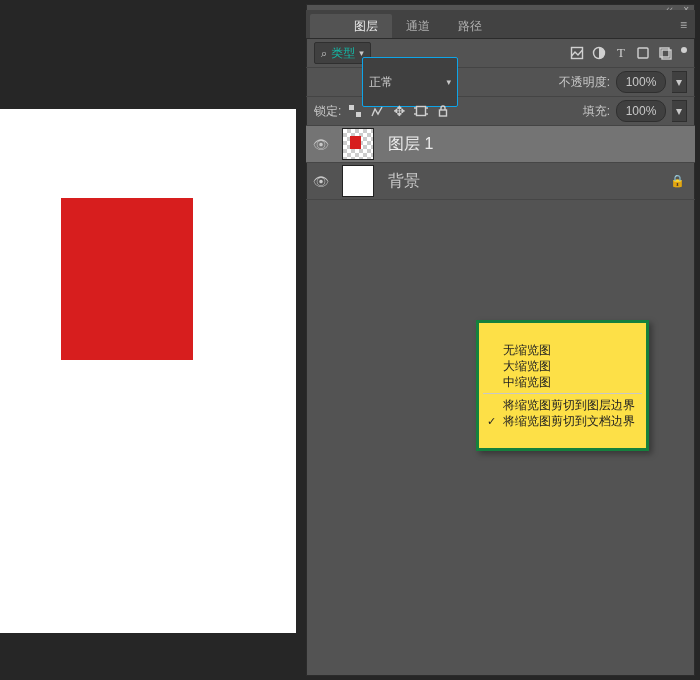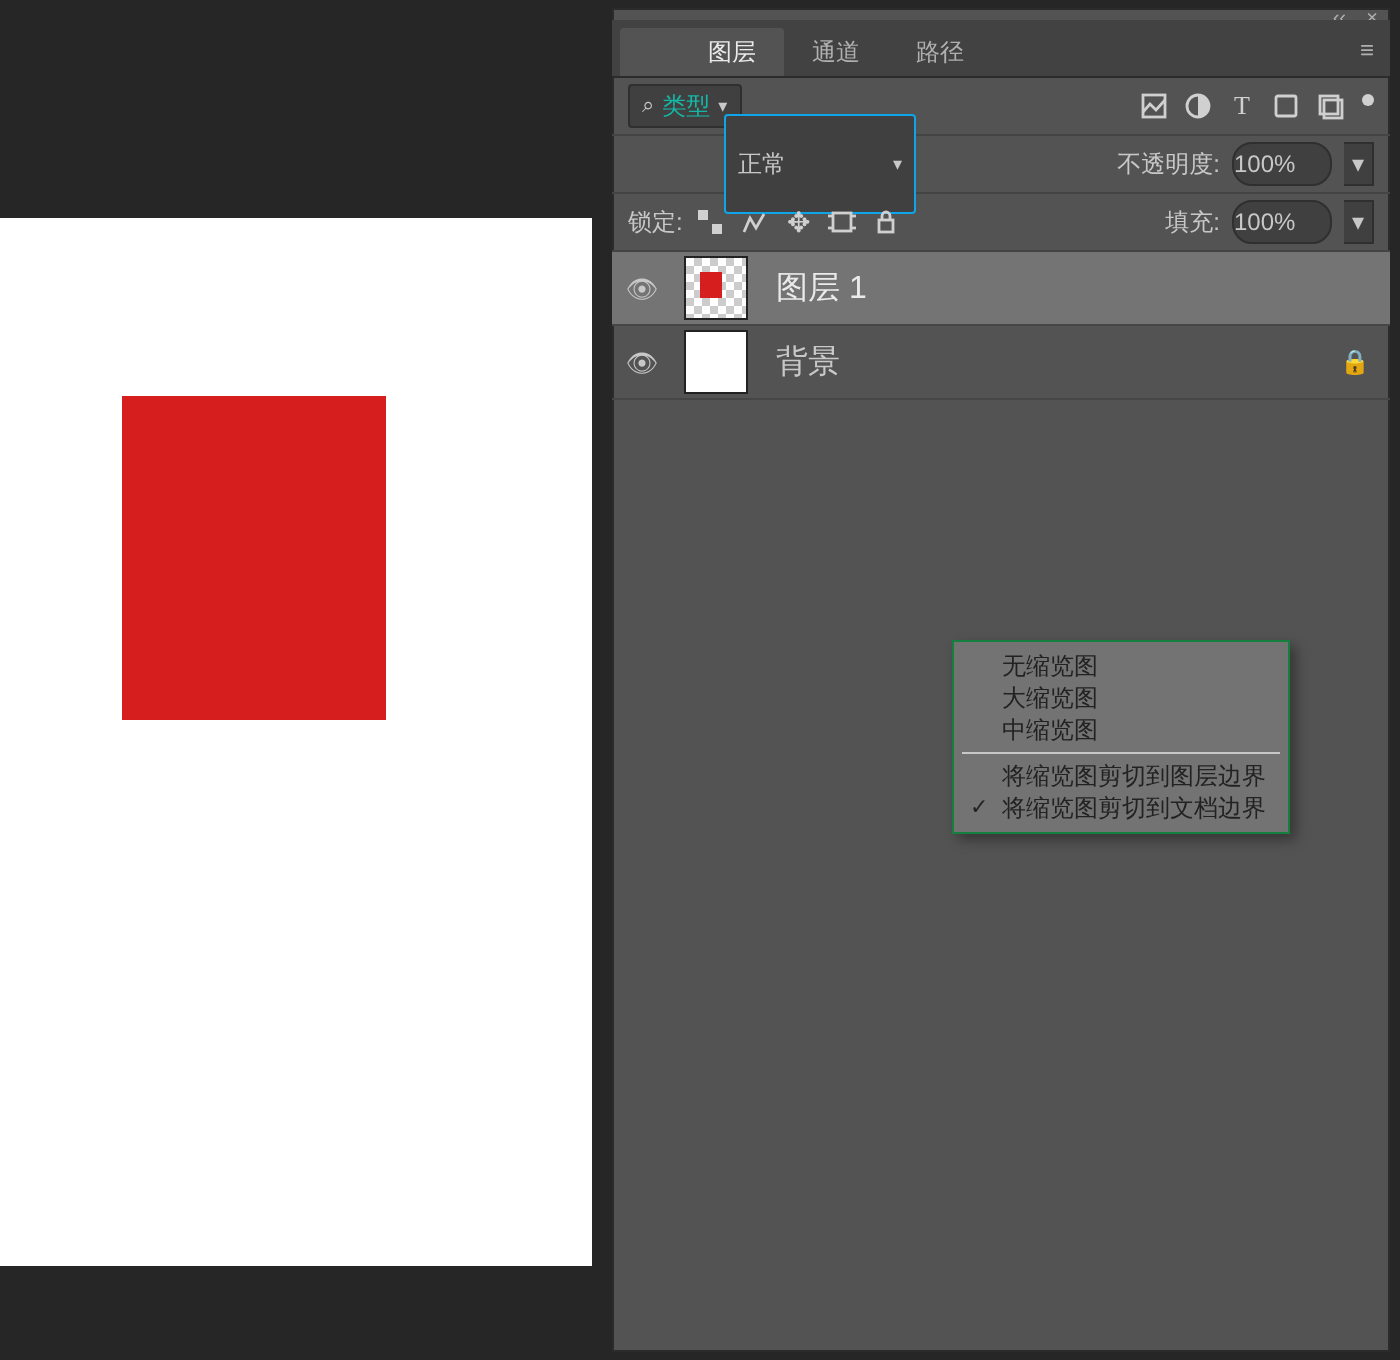--- a/index.html
+++ b/index.html
@@ -133,21 +133,21 @@
   
   .dropdown {
     background:#404040; border:1px solid #0ea5e9; height:20px;
     display:flex; align-items:center; justify-content:space-between;
     padding:14px 6px; border-radius:2px; cursor:pointer;margin-left:48px;
   }
   .dropdown .caret { font-size:9px; color:#c8c8c8; margin-left:6px; }
   .label { color:#c8c8c8; font-size:12px; }
   .pct-box {
     background:#404040; border:1px solid #2f2f2f; height:20px; width:48px;
-    display:flex; align-items:center; 
+    display:flex; align-items:center; justify-content:center;
     border-radius:10px;
   }
   .pct-caret {
     width:14px; height:20px; display:flex; align-items:center; justify-content:center;
     border:1px solid #2f2f2f; border-left:none; background:#404040; cursor:pointer;
   }
 
   
   .layer-list { }
   .layer {
@@ -182,24 +182,24 @@
   .layer .name { margin-left:8px; font-size:16px; }
   .layer .lock-icon {
     margin-left:auto; margin-right:10px; color:#c8c8c8; font-size:12px;
   }
 
   
   .ctx {
     position:absolute;
     left:476px; top:320px;
     width:167px;
-    background:#737373;
-    border:1px solid #15803d;
+    background:#fde047;
+    border:3px solid #15803d;
     box-shadow:3px 3px 6px rgba(0,0,0,0.35);
-    padding:4px 0;
+    padding:19px 0;
   }
   .ctx-item {
     height:16px; line-height:16px;
     padding:0 10px 0 24px;
     color:#222; font-size:12px;
     cursor:pointer;
     position:relative;
   }
   .ctx-item.checked::before {
     content:"✓";

